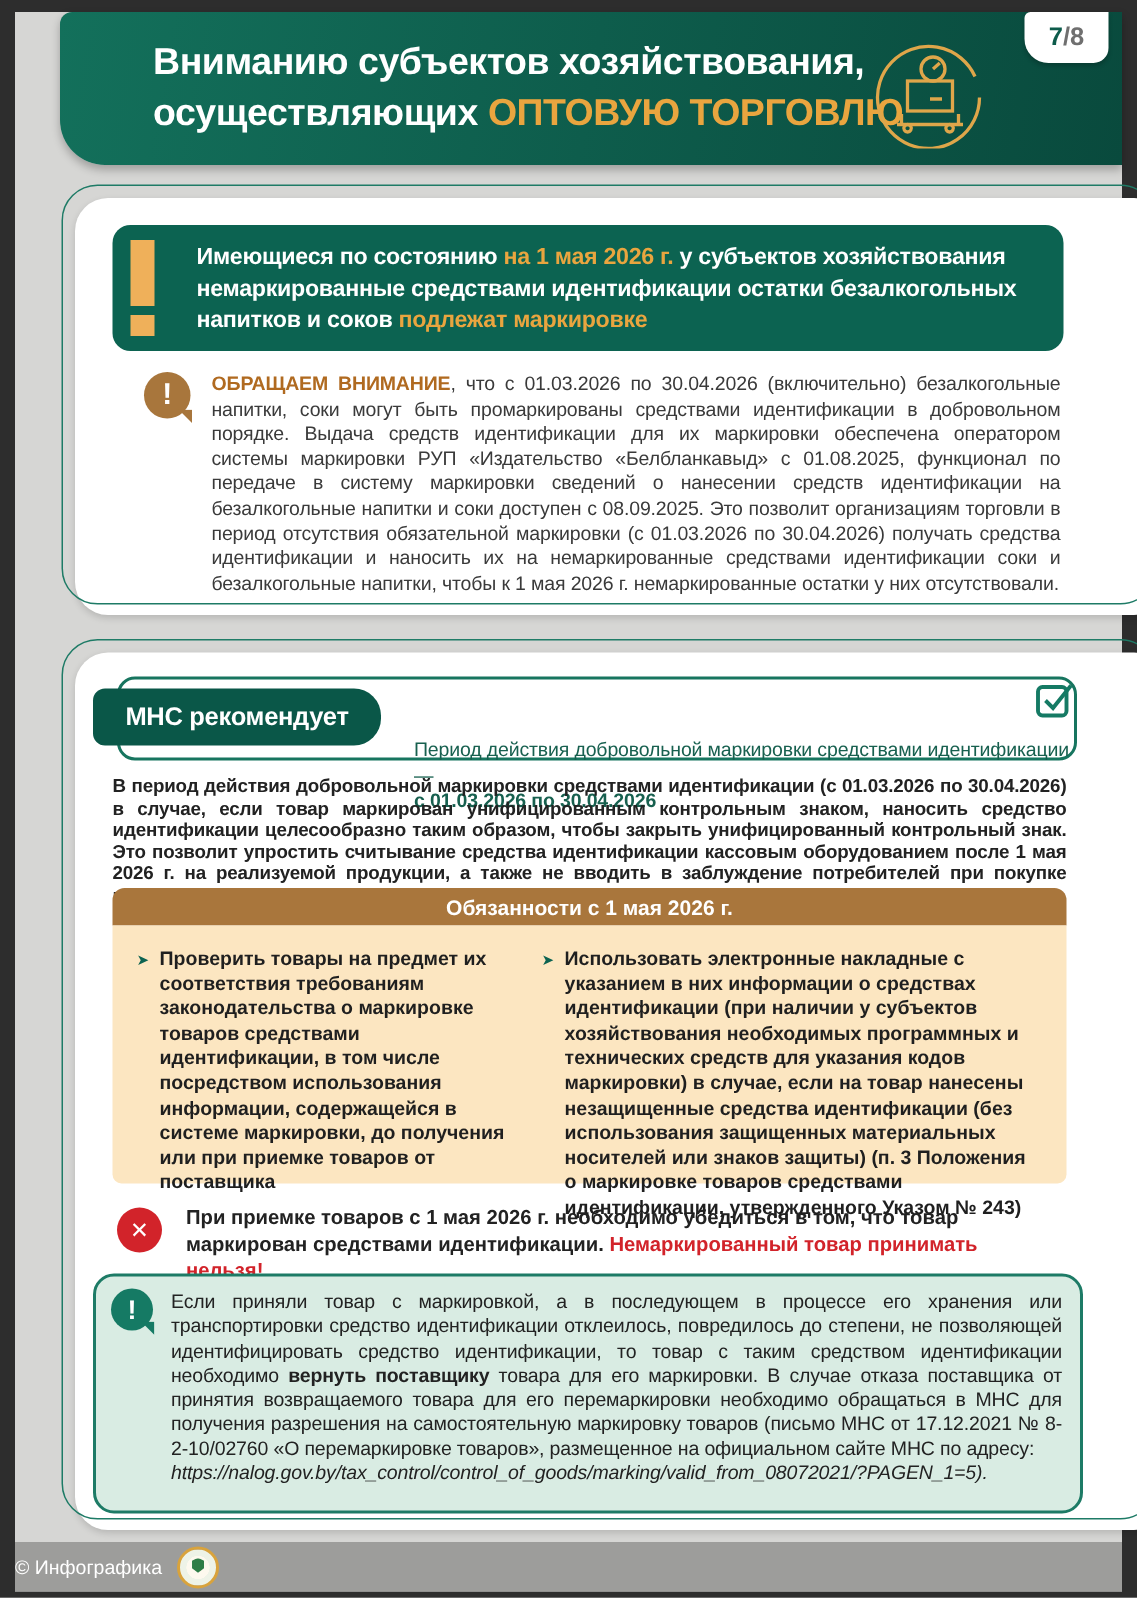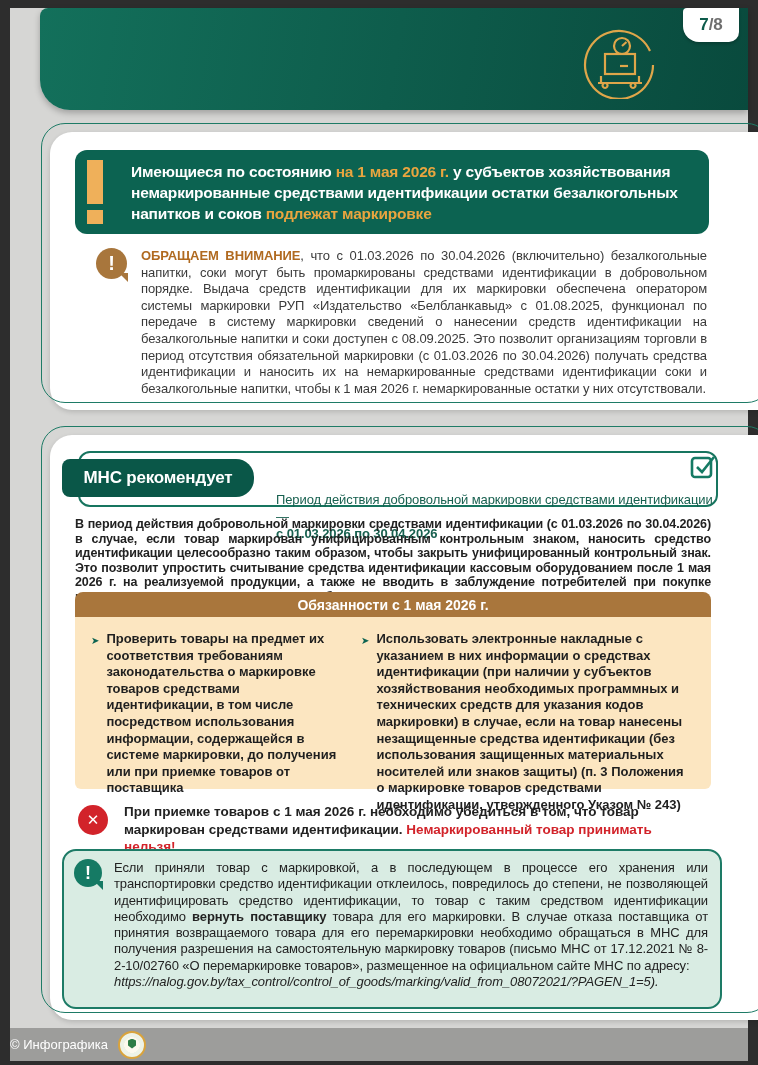--- a/index.html
+++ b/index.html
@@ -88,20 +88,26 @@
   .footer-org{color:#ededeb;font-size:9.5px;letter-spacing:.4px;}
   svg{display:block;}
 </style>
 </head>
 <body>
 
 <div class="page">
   <div class="canvas">
 
     <div class="header-panel">
+      <div class="header-title">
+        <div><span>Вниманию субъектов хозяйствования,</span></div>
+        <div>
+          <span>осуществляющих </span><span class="gold">ОПТОВУЮ ТОРГОВЛЮ</span>
+        </div>
+      </div>
       <div class="header-icon">
         <svg width="78" height="78" viewBox="0 0 78 78" fill="none" stroke="#dfa64a" stroke-width="2.2">
           <path d="M70 30 A34 34 0 1 0 73 44"></path>
           <circle cx="42" cy="25" r="8"></circle>
           <line x1="42" y1="25" x2="46.5" y2="21"></line>
           <rect x="25" y="33" width="30" height="20"></rect>
           <line x1="40" y1="45" x2="48" y2="45"></line>
           <path d="M18 62 h44"></path>
           <path d="M21 55 v7 M59 55 v7"></path>
           <path d="M25 62 a2.5 2.5 0 1 0 0.1 0 M53 62 a2.5 2.5 0 1 0 0.1 0"></path>

